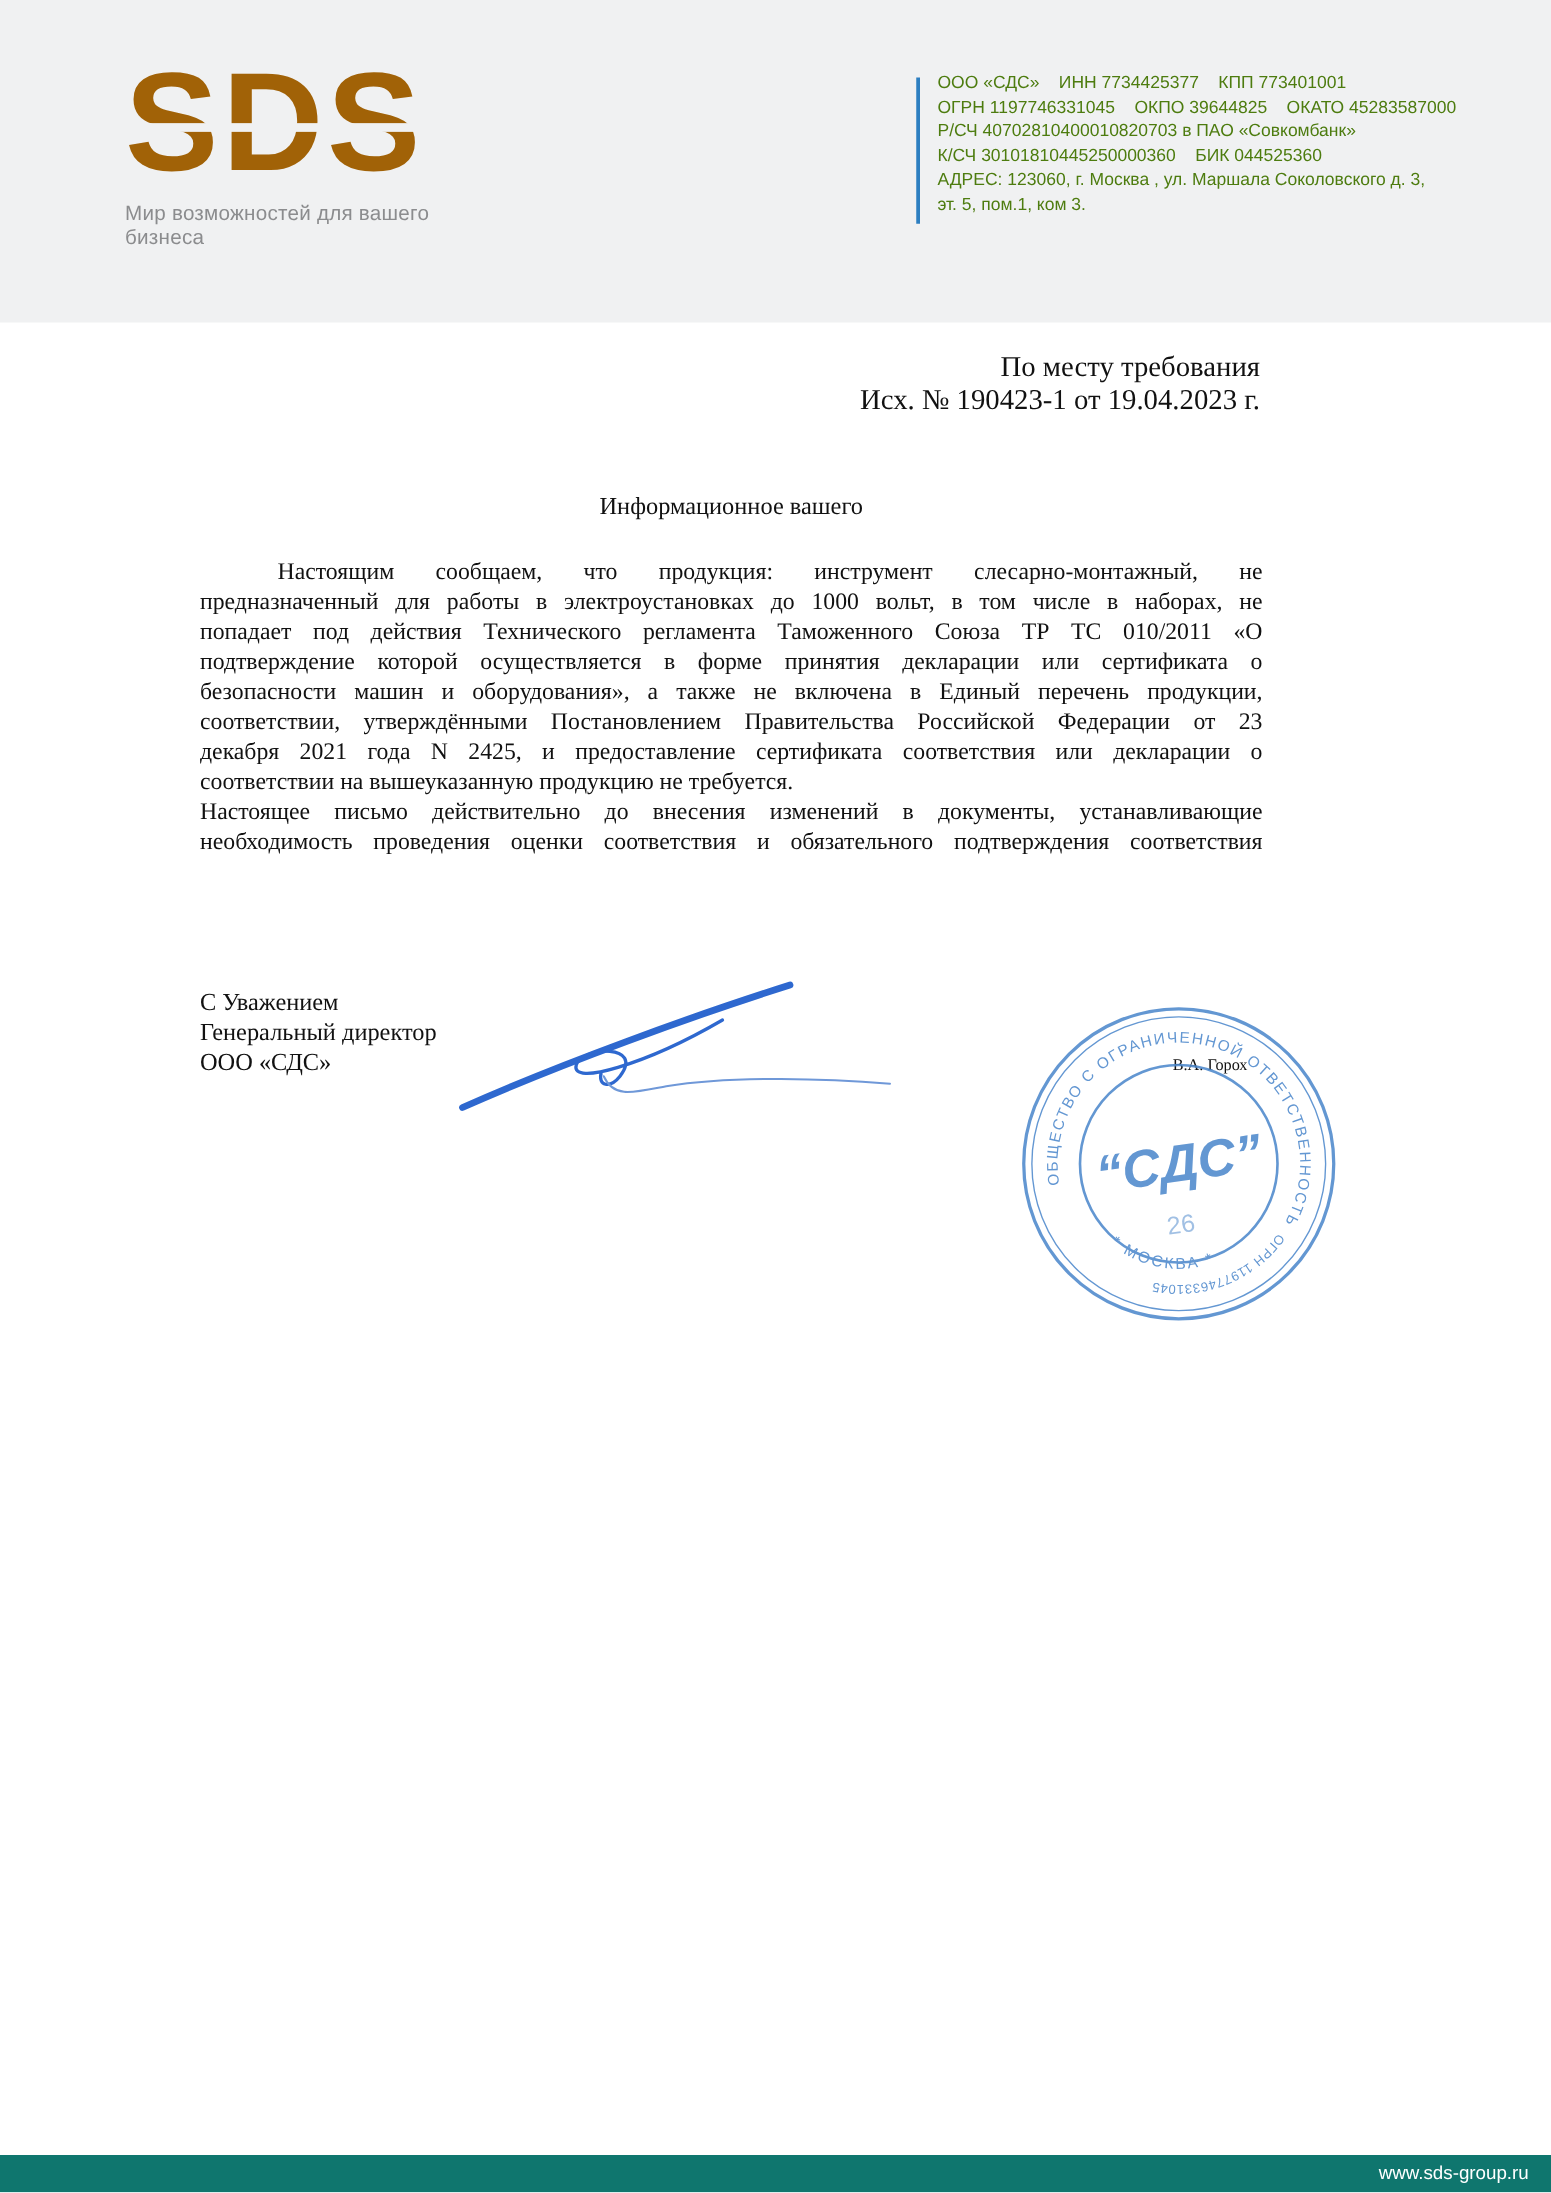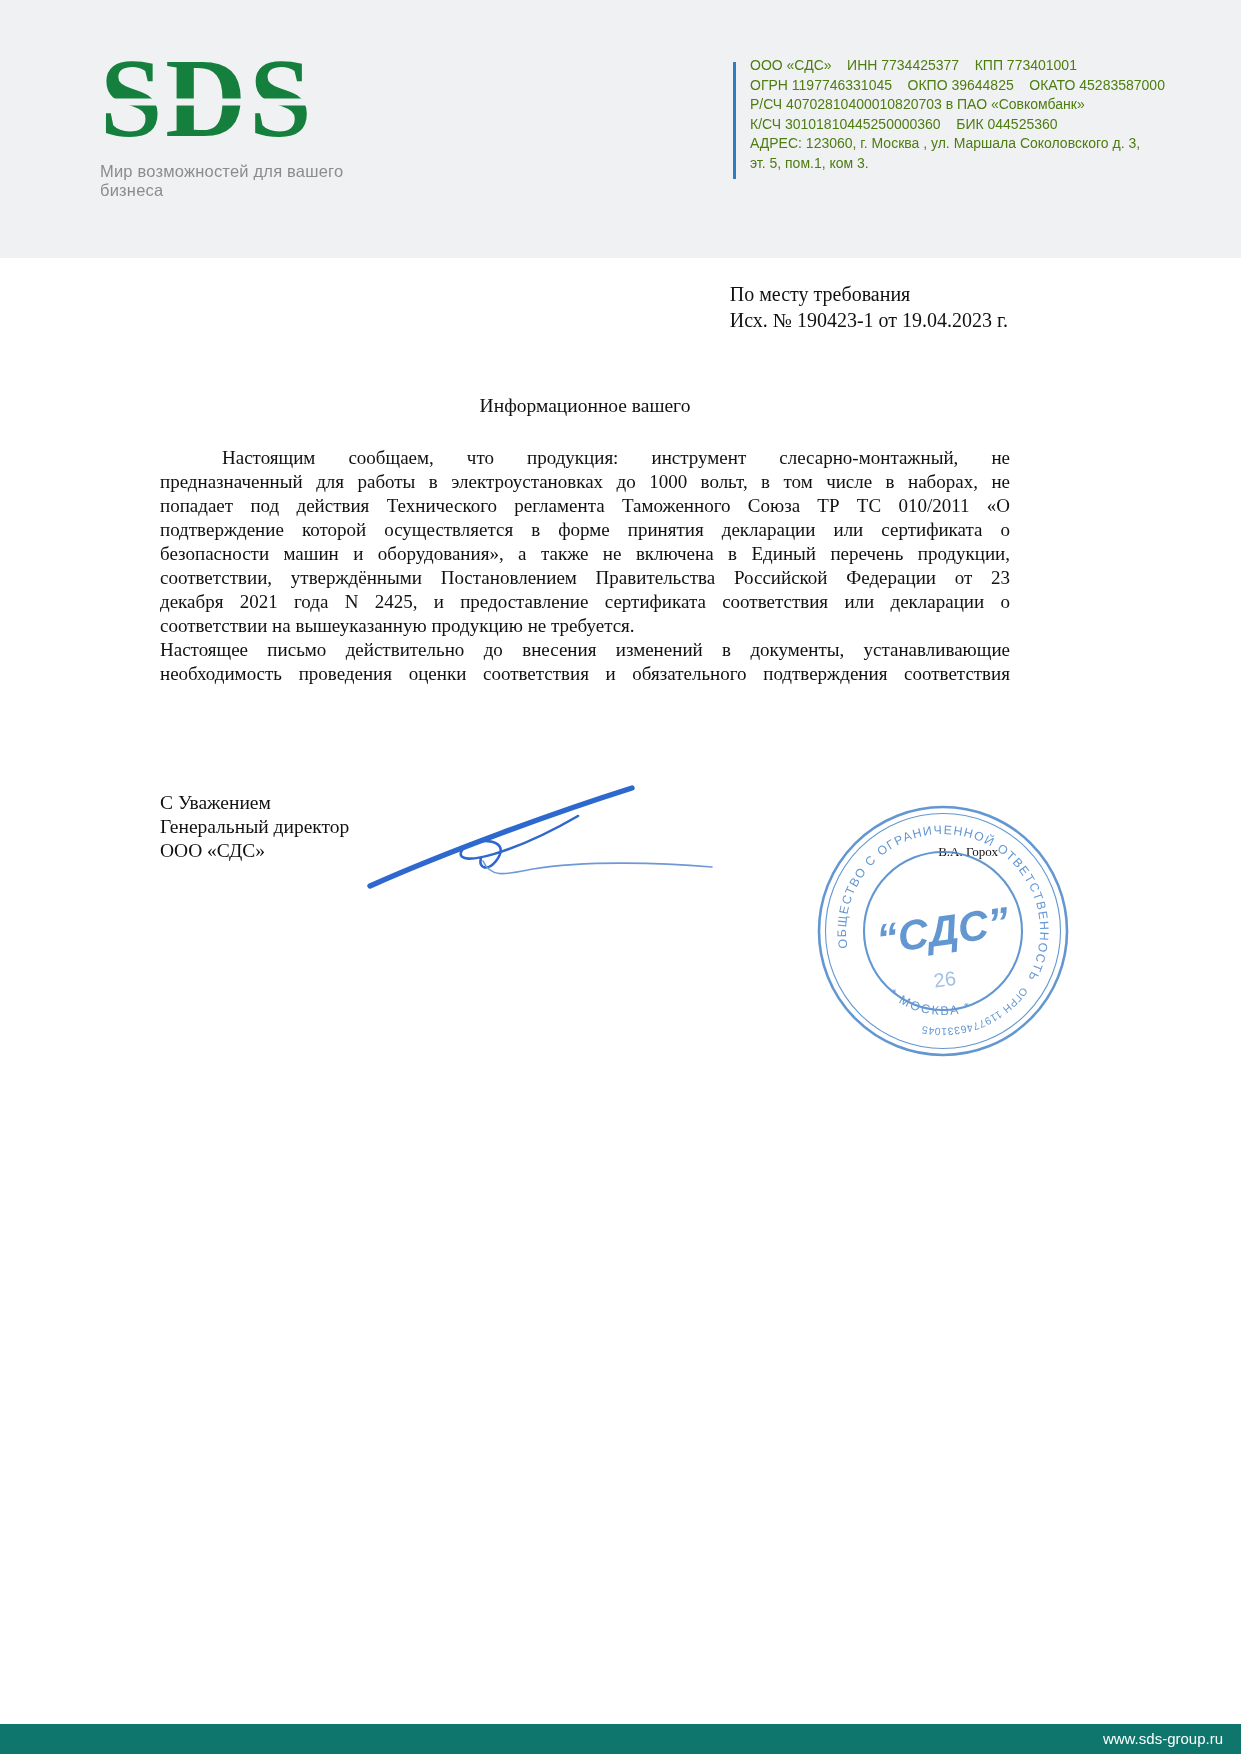--- a/index.html
+++ b/index.html
@@ -2,34 +2,34 @@
 <html lang="ru"><head>
 <meta charset="utf-8">
 <style>
   html,body{margin:0;padding:0;background:#fff;}
   .page{position:relative;width:1241px;height:1754px;background:#ffffff;overflow:hidden;
         font-family:"Liberation Serif",serif;color:#111;}
   
   .band{position:absolute;left:0;top:0;width:1241px;height:258px;background:#f0f1f2;}
   .logo-wrap{position:absolute;left:100px;top:42px;width:310px;}
   .logo-text{position:relative;display:inline-block;
-             font-family:Liberation Serif, serif;font-weight:bold;
-             font-size:112px;line-height:112px;letter-spacing:3px;color:#15803d;}
+             font-family:Liberation Sans, sans-serif;font-weight:bold;
+             font-size:112px;line-height:112px;letter-spacing:3px;color:#a16207;}
   .logo-text::after{content:"";position:absolute;left:-4px;right:-4px;top:54%;height:7px;
              background:#f0f1f2;transform:translateY(-50%);}
   .tagline{margin-top:8px;font-family:"Liberation Sans",sans-serif;font-size:16.5px;
              color:#8b8c8e;letter-spacing:.2px;}
   .req-line{position:absolute;left:733px;top:62px;width:3px;height:117px;background:#2d7fc1;}
   .req-block{position:absolute;left:750px;top:56px;width:420px;
              font-family:"Liberation Sans",sans-serif;font-size:14px;line-height:19.6px;
              color:#4d7c0f;}
   .req-block .rline{white-space:pre;}
   
-  .ref-block{position:absolute;right:233px;top:281px;text-align:left;
-             font-size:20px;line-height:26px;}
+  .ref-block{position:absolute;right:233px;top:281px;text-align:right;
+             font-size:23px;line-height:26px;}
   
   .doc-title{position:absolute;left:160px;top:395px;width:850px;text-align:center;
              font-size:19.5px;}
   
   .body-text{position:absolute;left:160px;top:446px;width:850px;font-size:19px;}
   .bline{height:24px;line-height:24px;text-align:justify;text-align-last:justify;}
   .bline.end{text-align-last:left;}
   .bline.first{text-indent:62px;}
   
   .closing{position:absolute;left:160px;top:791px;font-size:19.5px;line-height:24px;}

